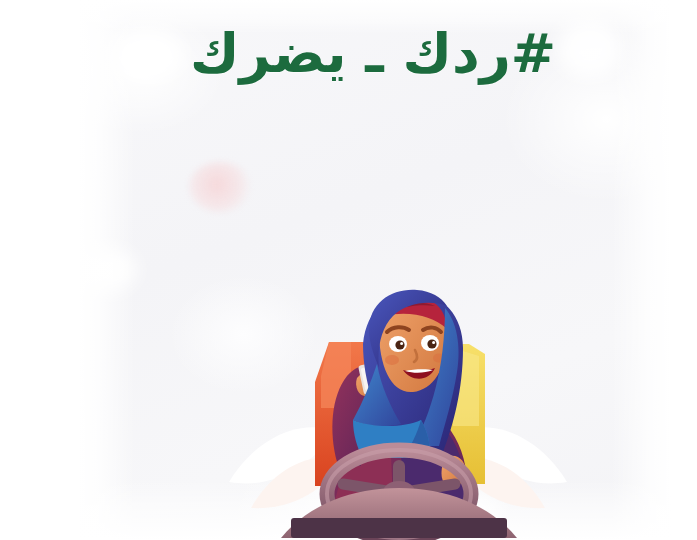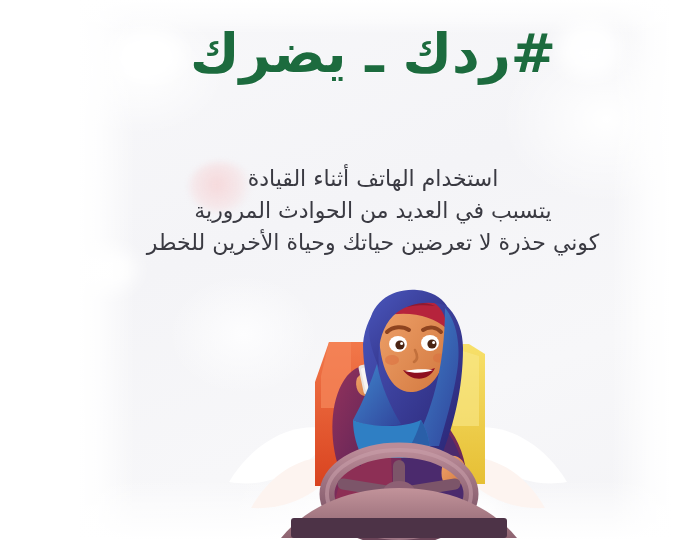--- a/index.html
+++ b/index.html
@@ -115,25 +115,20 @@
   <div class="smudge" style="left:300px; bottom:6px; width:150px; height:46px;"></div>
   <div class="edge edge-left"></div>
   <div class="edge edge-right"></div>
   <div class="edge-top"></div>
   <div class="edge-bottom"></div>
 
   <div class="pink-blob"></div>
 
   <h1 id="title">#ردك ـ يضرك</h1>
 
-  <div id="body-copy">
-    <span class="line">استخدام الهاتف أثناء القيادة</span>
-    <span class="line">يتسبب في العديد من الحوادث المرورية</span>
-    <span class="line">كوني حذرة لا تعرضين حياتك وحياة الأخرين للخطر</span>
-  </div>
 
   <div id="illustration">
     <svg viewBox="0 0 362 254" xmlns="http://www.w3.org/2000/svg" aria-hidden="true">
       <defs>
         <linearGradient id="gHijabA" x1="0" y1="0" x2="1" y2="1">
           <stop offset="0" stop-color="#4a57bd"></stop>
             <stop offset="1" stop-color="#2a2574"></stop>
         </linearGradient>
         <linearGradient id="gHijabB" x1="0" y1="0" x2="1" y2="1">
           <stop offset="0" stop-color="#3f86cc"></stop>

